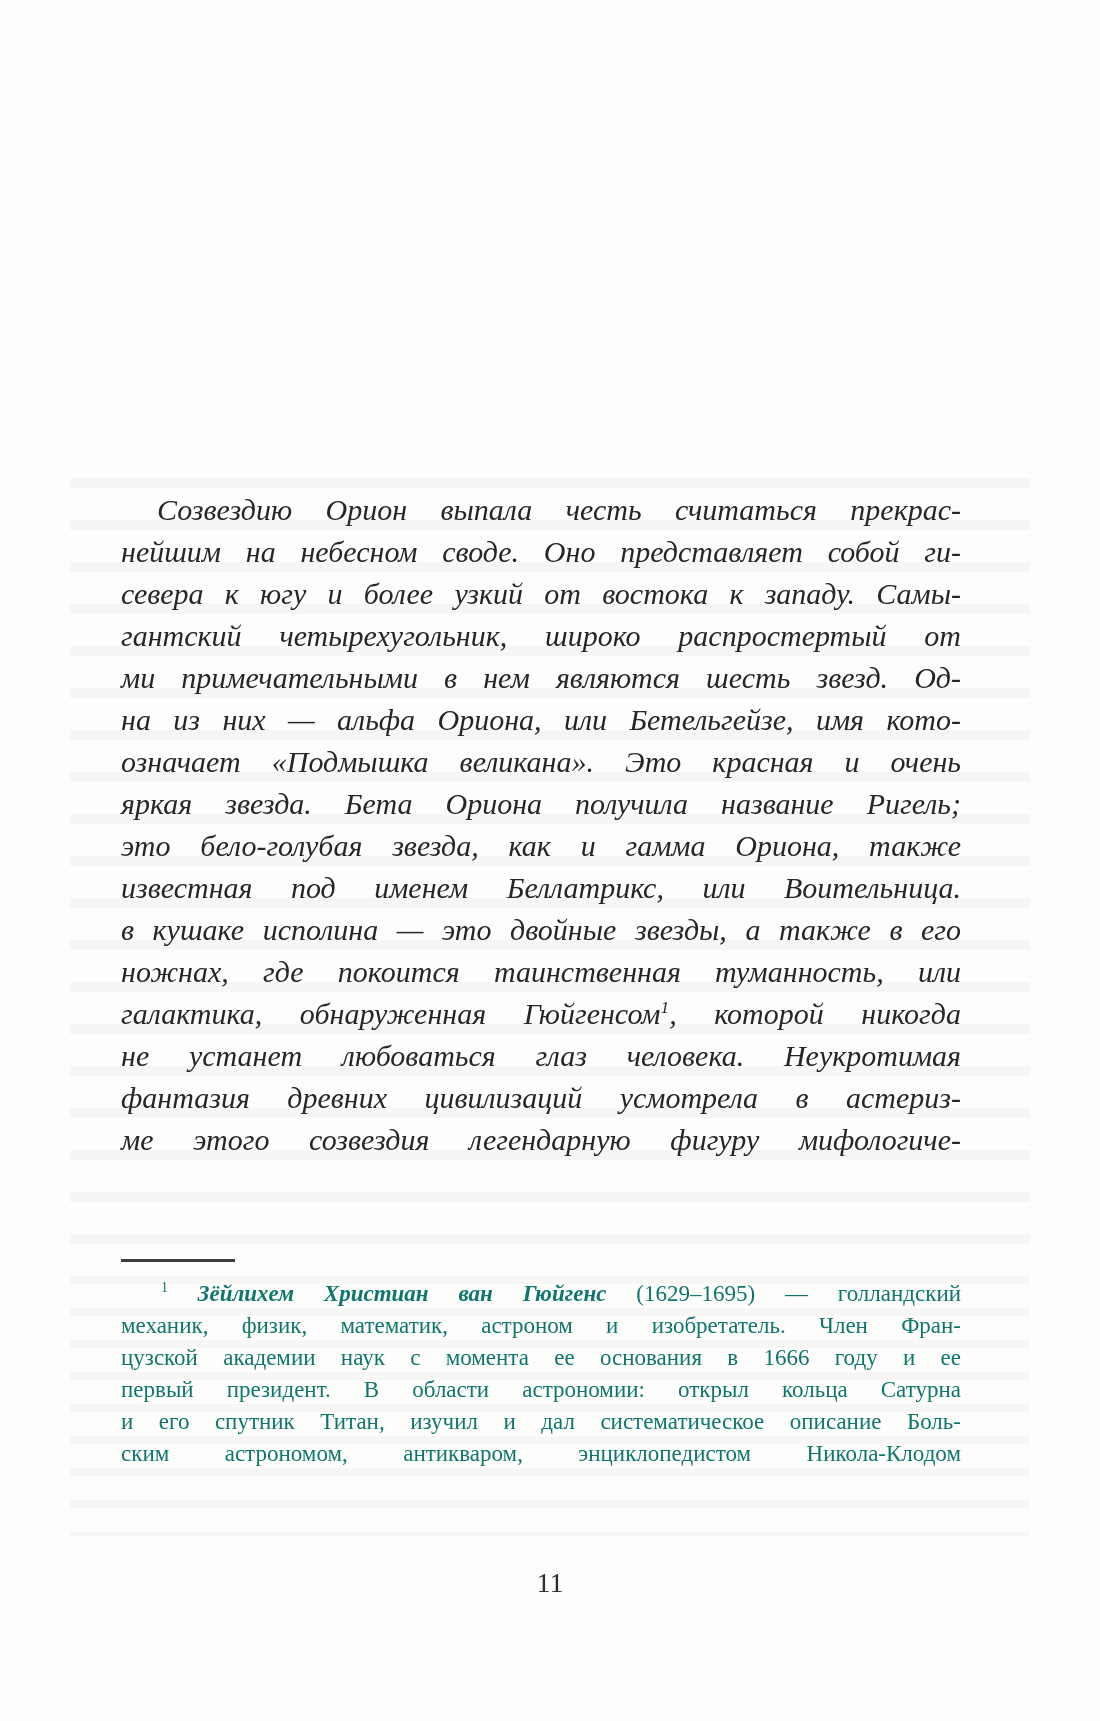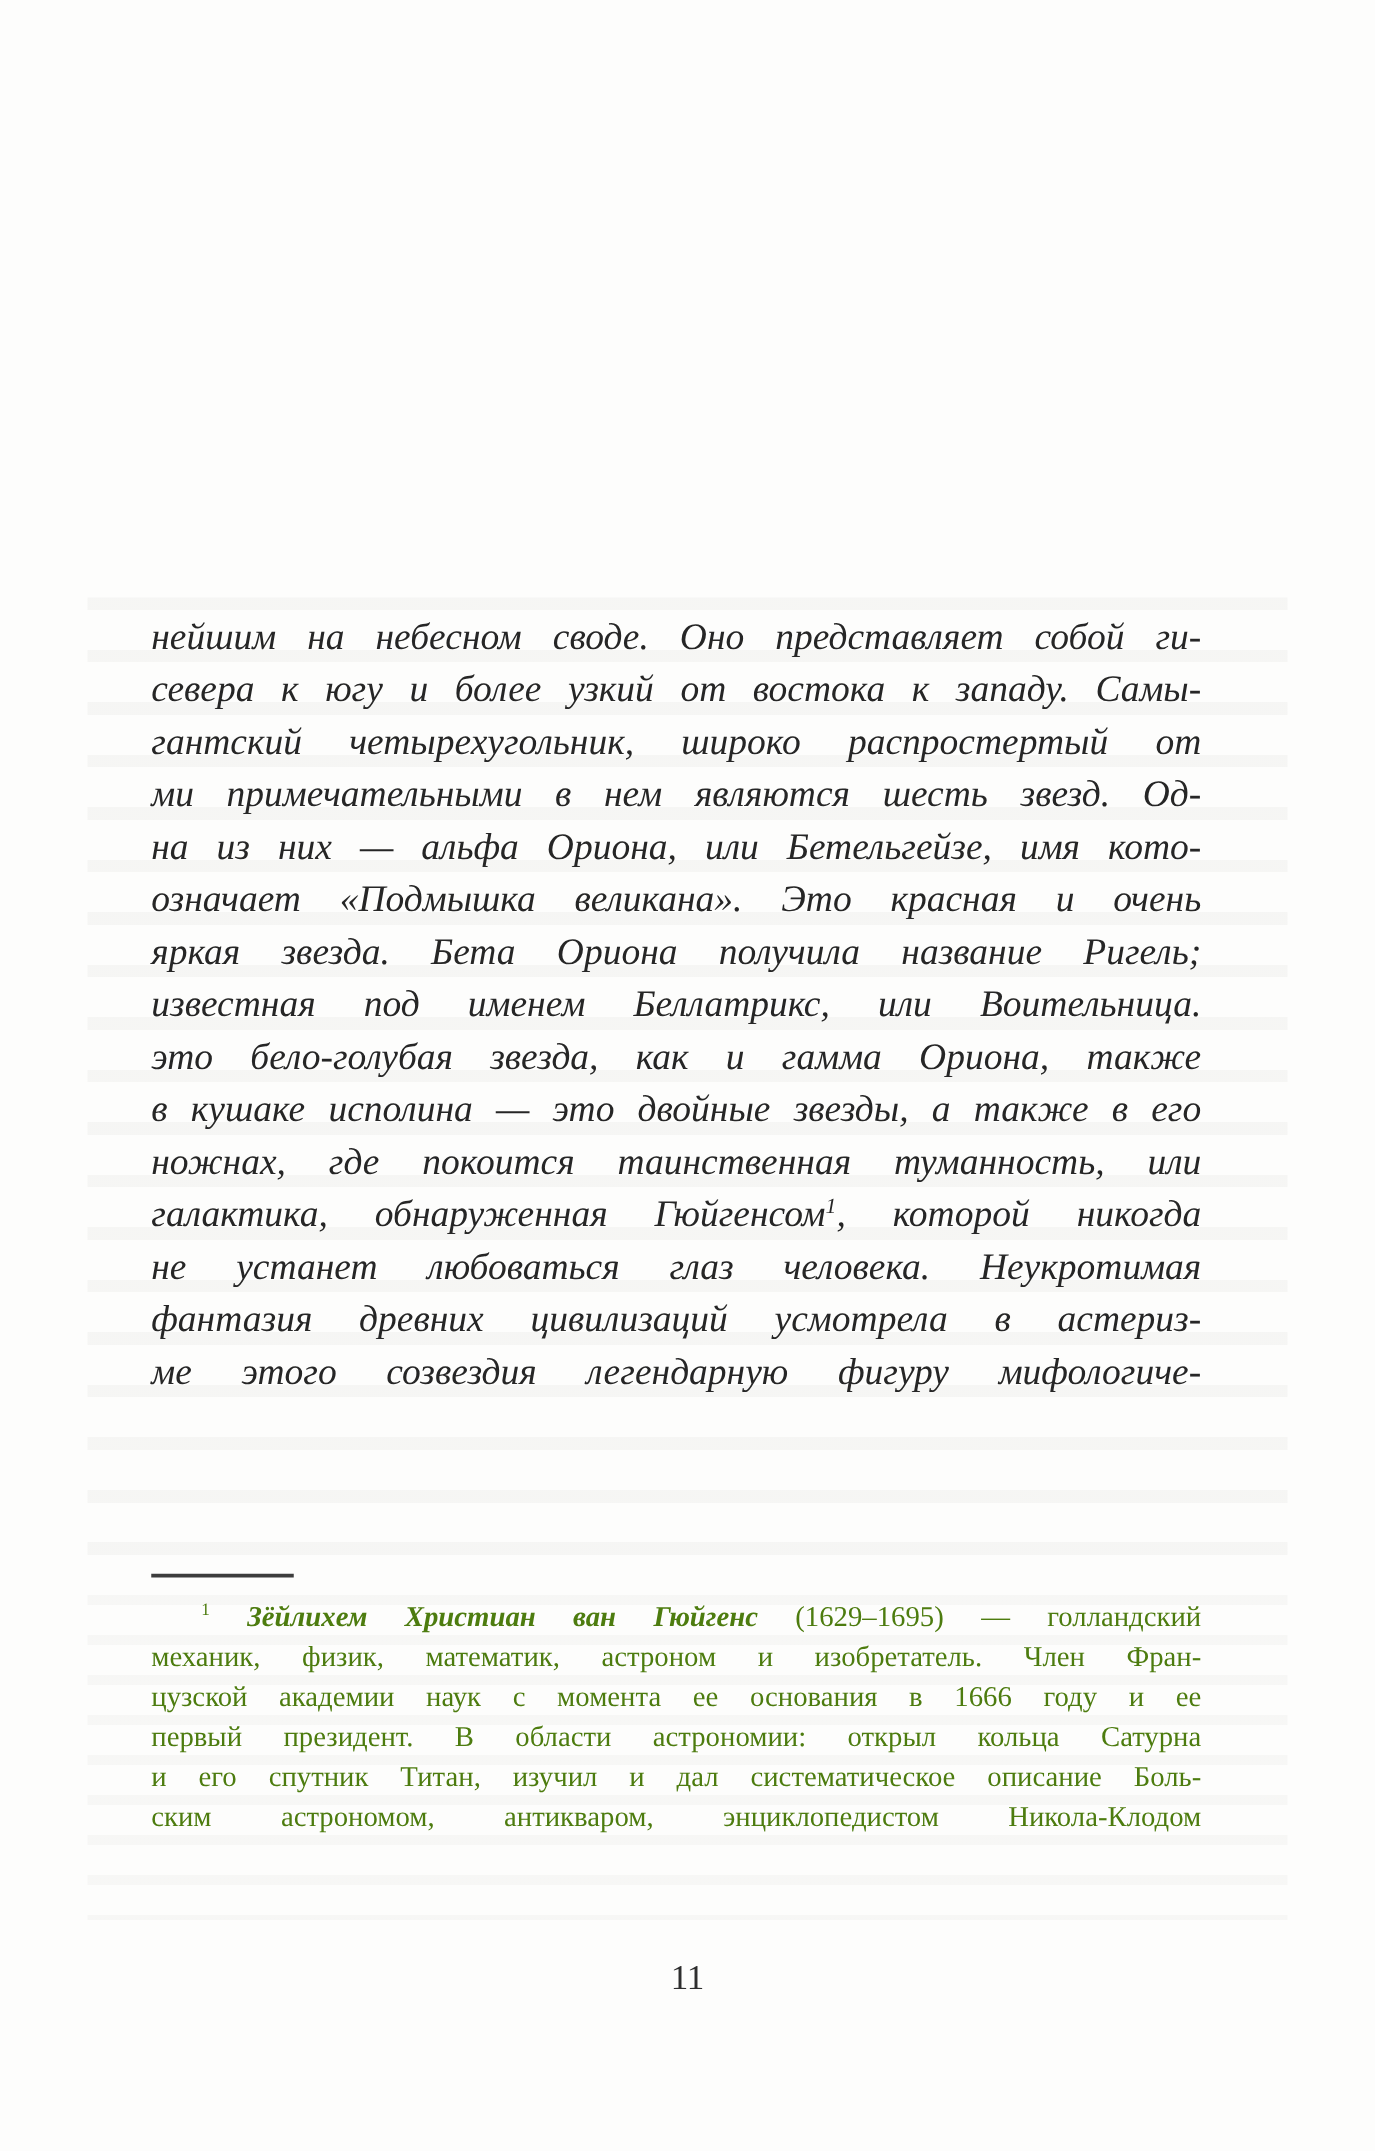--- a/index.html
+++ b/index.html
@@ -68,21 +68,21 @@
   .footnote {
     position: absolute;
     left: 121px;
     top: 1278px;
     width: 840px;
   }
   .fline {
     margin: 0;
     font-size: 23px;
     line-height: 32px;
-    color: #4d7c0f;
+    color: #0f766e;
     text-align: justify;
     text-align-last: justify;
   }
   .fline.firstfn { text-indent: 40px; }
   .fline.lastfn { text-align-last: left; }
   .fn-name { font-style: italic; font-weight: bold; }
   .fn-marker {
     font-size: 0.6em;
     line-height: 0;
     vertical-align: super;
@@ -99,29 +99,30 @@
   }
 </style>
 </head>
 <body>
 
 <div class="canvas">
   <div class="streaks"></div>
   <div class="streaks2"></div>
 
   <div class="bodytext">
+    <p class="bline first">Созвездию Орион выпала честь считаться прекрас-</p>
     <p class="bline">нейшим на небесном своде. Оно представляет собой ги-</p>
     <p class="bline">севера к югу и более узкий от востока к западу. Самы-</p>
     <p class="bline">гантский четырехугольник, широко распростертый от</p>
     <p class="bline">ми примечательными в нем являются шесть звезд. Од-</p>
     <p class="bline">на из них — альфа Ориона, или Бетельгейзе, имя кото-</p>
     <p class="bline">означает «Подмышка великана». Это красная и очень</p>
     <p class="bline">яркая звезда. Бета Ориона получила название Ригель;</p>
+    <p class="bline">это бело-голубая звезда, как и гамма Ориона, также</p>
     <p class="bline">известная под именем Беллатрикс, или Воительница.</p>
-    <p class="bline">это бело-голубая звезда, как и гамма Ориона, также</p>
     <p class="bline">в кушаке исполина — это двойные звезды, а также в его</p>
     <p class="bline">ножнах, где покоится таинственная туманность, или</p>
     <p class="bline"><span>галактика, обнаруженная Гюйгенсом</span><sup class="ref">1</sup><span>, которой никогда</span></p>
     <p class="bline">не устанет любоваться глаз человека. Неукротимая</p>
     <p class="bline">фантазия древних цивилизаций усмотрела в астериз-</p>
     <p class="bline">ме этого созвездия легендарную фигуру мифологиче-</p>
   </div>
 
   <div class="fnrule"></div>
 

